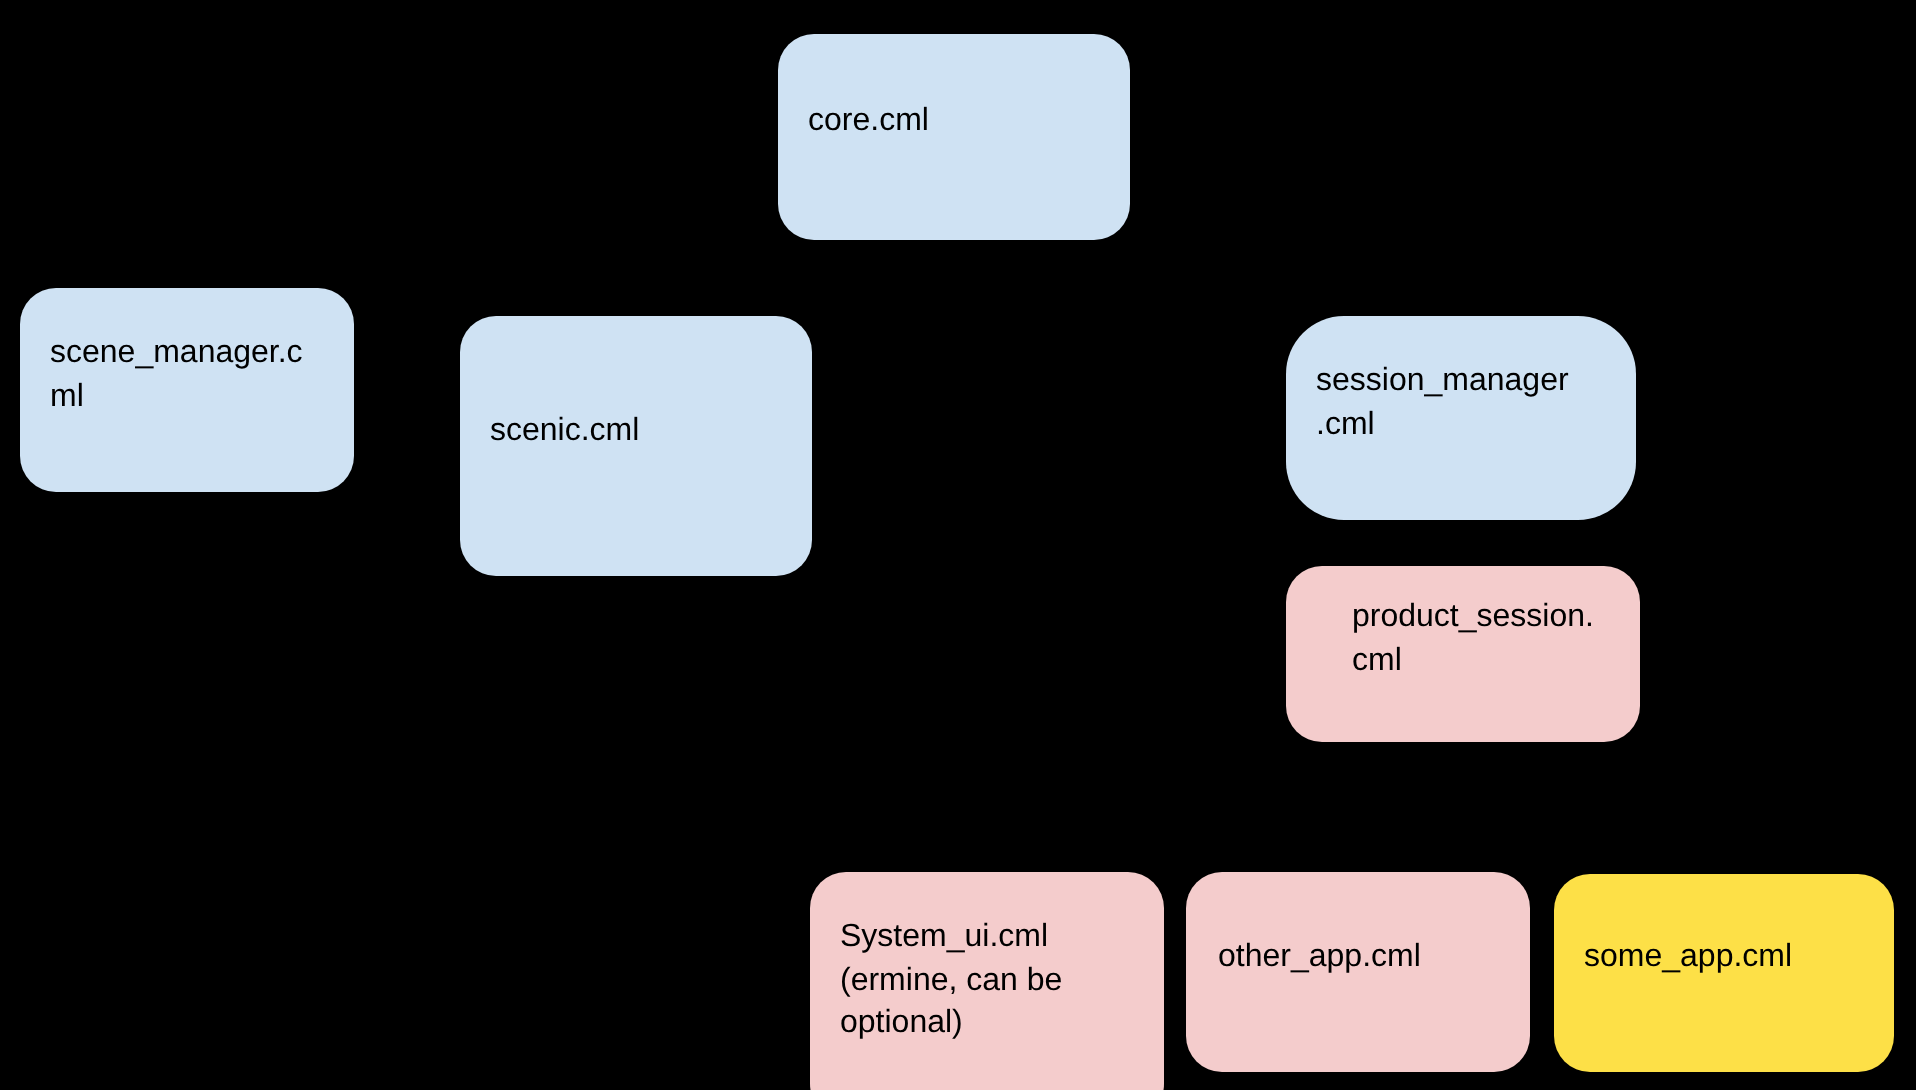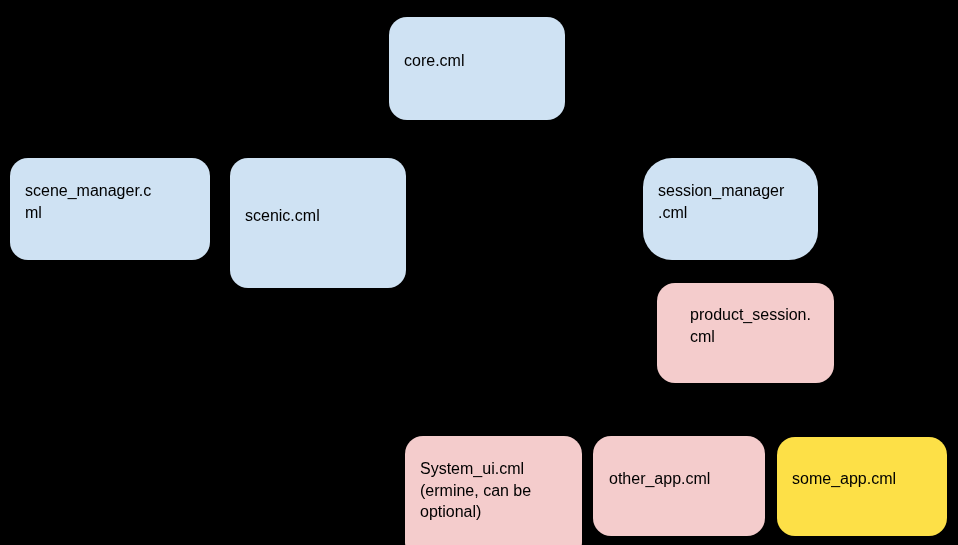--- a/index.html
+++ b/index.html
@@ -24,24 +24,24 @@
     line-height: 21.5px;
     display: flex;
     flex-direction: column;
     justify-content: center;
     padding: 0 10px 15px 15px;
     white-space: pre-line;
     overflow: hidden;
   }
   
   .pos-core            { left: 352px; top: 17px;  width: 176px; height: 103px; margin-left: 37px; }
-  .pos-scene-manager   { left: 10px;  top: 158px; width: 200px; height: 102px; }
+  .pos-scene-manager   { left: 10px;  top: 144px; width: 167px; height: 102px; }
   .pos-scenic          { left: 230px; top: 158px; width: 176px; height: 130px; }
   .pos-session-manager { left: 643px; top: 158px; width: 175px; height: 102px; border-radius: 29px; }
-  .pos-product-session { left: 657px; top: 283px; width: 177px; height: 100px; padding-left: 33px; }
+  .pos-product-session { left: 643px; top: 283px; width: 177px; height: 88px; padding-left: 33px; }
   .pos-system-ui       { left: 405px; top: 436px; width: 177px; height: 124px; }
   .pos-other-app       { left: 593px; top: 436px; width: 172px; height: 100px; }
   .pos-some-app        { left: 777px; top: 437px; width: 170px; height: 99px;  }
 </style>
 </head>
 <body>
 
 <div id="canvas" style="background: rgb(0, 0, 0);">
 
   <div class="node pos-core" style="background: rgb(207, 226, 243);">core.cml</div>

